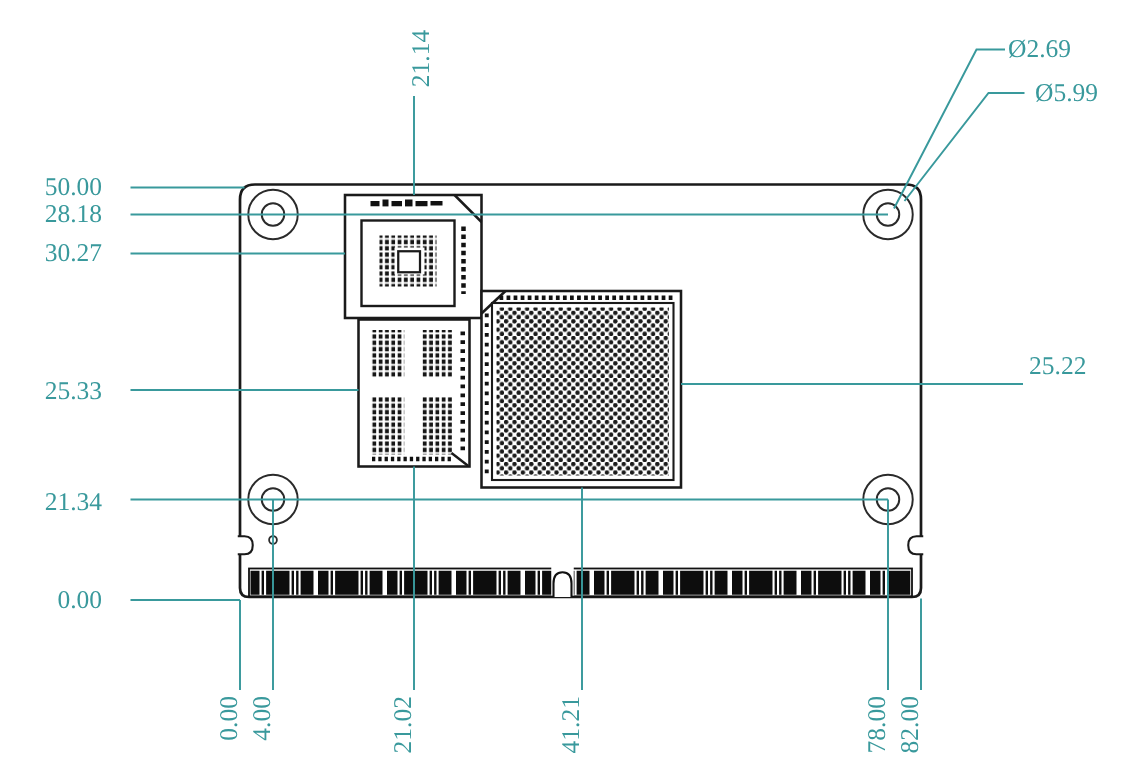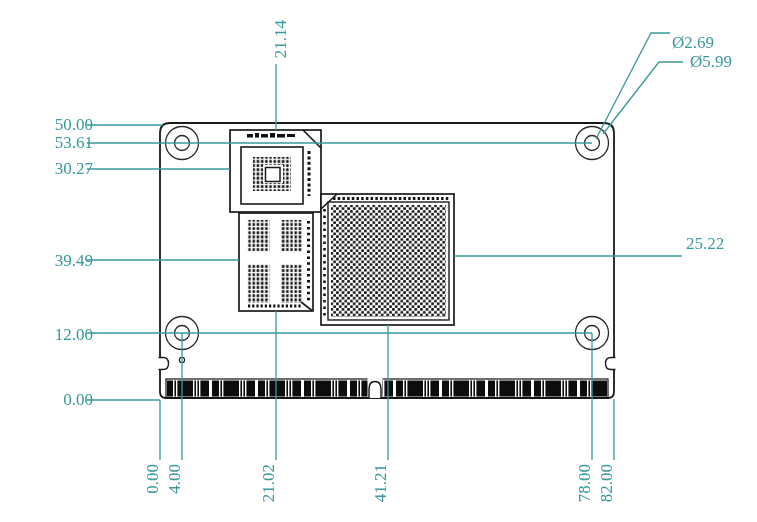--- a/index.html
+++ b/index.html
@@ -5,21 +5,21 @@
   html,body{margin:0;padding:0;background:#fff;}
   #stage{
     position:relative;width:757px;height:522px;background:#ffffff;overflow:hidden;
     font-family:"Liberation Serif", serif;
   }
   #stage svg{position:absolute;left:0;top:0;}
   .dim{
     position:absolute;color:#39999c;font-size:17px;line-height:18px;
     font-family:"Liberation Serif", serif;white-space:nowrap;
   }
-  .dim-left{left:27px;width:66px;height:18px;text-align:right;}
+  .dim-left{left:2px;width:66px;height:18px;text-align:right;}
   .dim-rot{width:56px;height:16px;line-height:16px;transform:rotate(-90deg);text-align:right;}
   .dim-top-rot{width:54px;height:18px;transform:rotate(-90deg);text-align:center;}
 </style>
 </head>
 <body>
 
 <div id="stage">
 
   <svg width="757" height="522" viewBox="0 0 757 522">
     <defs>
@@ -130,29 +130,29 @@
       <line x1="388" y1="325" x2="388" y2="460"></line>
       <line x1="592" y1="333" x2="592" y2="460"></line>
       <line x1="614" y1="399" x2="614" y2="460"></line>
 
       <polyline points="670,33 651,33 596,139"></polyline>
       <polyline points="683,62 659,62 603,134"></polyline>
     </g>
   </svg>
 
   <div class="dim dim-left" style="top:116px">50.00</div>
-  <div class="dim dim-left" style="top:134px">53.61</div>
+  <div class="dim dim-left" style="top:134px">28.18</div>
   <div class="dim dim-left" style="top:160px">30.27</div>
-  <div class="dim dim-left" style="top:252px">39.49</div>
-  <div class="dim dim-left" style="top:326px">12.00</div>
+  <div class="dim dim-left" style="top:252px">25.33</div>
+  <div class="dim dim-left" style="top:326px">21.34</div>
   <div class="dim dim-left" style="top:391px">0.00</div>
 
   <div class="dim" style="left:686px;top:235px">25.22</div>
 
-  <div class="dim" style="left:672px;top:34px">Ø2.69</div>
+  <div class="dim" style="left:672px;top:24px">Ø2.69</div>
   <div class="dim" style="left:690px;top:53px">Ø5.99</div>
 
   <div class="dim dim-top-rot" style="left:254px;top:30px">21.14</div>
 
   <div class="dim dim-rot" style="left:125px;top:484px">0.00</div>
   <div class="dim dim-rot" style="left:147px;top:484px">4.00</div>
   <div class="dim dim-rot" style="left:241px;top:484px">21.02</div>
   <div class="dim dim-rot" style="left:353px;top:484px">41.21</div>
   <div class="dim dim-rot" style="left:557px;top:484px">78.00</div>
   <div class="dim dim-rot" style="left:579px;top:484px">82.00</div>

